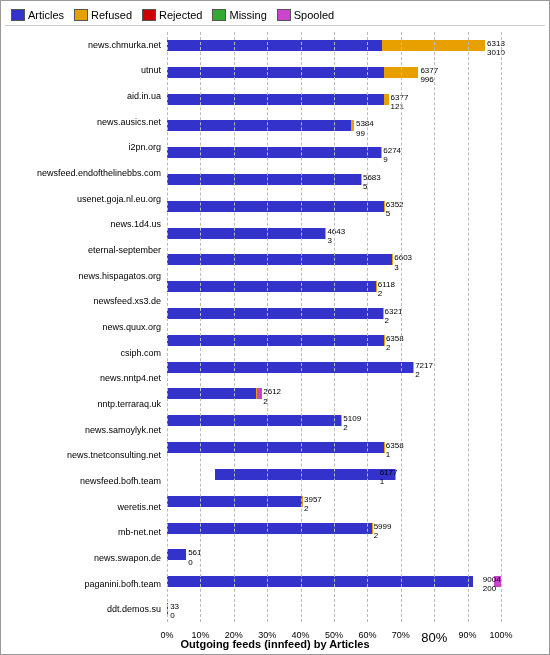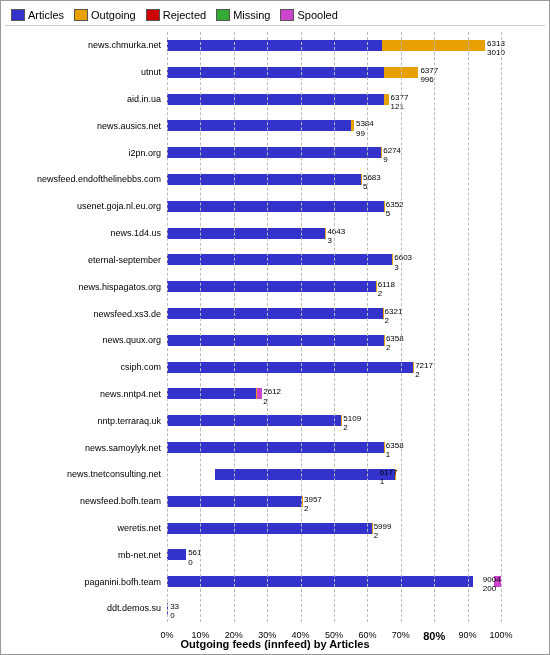--- a/index.html
+++ b/index.html
@@ -54,21 +54,21 @@
 
 <div class="chart-container">
 
   <div class="legend">
   <div class="legend-item">
         <div class="legend-box" style="background: rgb(51, 51, 204);"></div>
         <span>Articles</span>
       </div>
       <div class="legend-item">
         <div class="legend-box" style="background: rgb(232, 160, 0);"></div>
-        <span>Outgoing</span>
+        <span>Refused</span>
       </div>
       <div class="legend-item">
         <div class="legend-box" style="background: rgb(204, 0, 0);"></div>
         <span>Rejected</span>
       </div>
       <div class="legend-item">
         <div class="legend-box" style="background: rgb(51, 170, 51);"></div>
         <span>Missing</span>
       </div>
       <div class="legend-item">
@@ -248,20 +248,21 @@
         <div style="text-align: right; font-size: 9px; padding-right: 4px; display: flex; align-items: center; justify-content: flex-end; height: 100%;">newsfeed.xs3.de</div>
         <div style="text-align: right; font-size: 9px; padding-right: 4px; display: flex; align-items: center; justify-content: flex-end; height: 100%;">news.quux.org</div>
         <div style="text-align: right; font-size: 9px; padding-right: 4px; display: flex; align-items: center; justify-content: flex-end; height: 100%;">csiph.com</div>
         <div style="text-align: right; font-size: 9px; padding-right: 4px; display: flex; align-items: center; justify-content: flex-end; height: 100%;">news.nntp4.net</div>
         <div style="text-align: right; font-size: 9px; padding-right: 4px; display: flex; align-items: center; justify-content: flex-end; height: 100%;">nntp.terraraq.uk</div>
         <div style="text-align: right; font-size: 9px; padding-right: 4px; display: flex; align-items: center; justify-content: flex-end; height: 100%;">news.samoylyk.net</div>
         <div style="text-align: right; font-size: 9px; padding-right: 4px; display: flex; align-items: center; justify-content: flex-end; height: 100%;">news.tnetconsulting.net</div>
         <div style="text-align: right; font-size: 9px; padding-right: 4px; display: flex; align-items: center; justify-content: flex-end; height: 100%;">newsfeed.bofh.team</div>
         <div style="text-align: right; font-size: 9px; padding-right: 4px; display: flex; align-items: center; justify-content: flex-end; height: 100%;">weretis.net</div>
         <div style="text-align: right; font-size: 9px; padding-right: 4px; display: flex; align-items: center; justify-content: flex-end; height: 100%;">mb-net.net</div>
+        <div style="text-align: right; font-size: 9px; padding-right: 4px; display: flex; align-items: center; justify-content: flex-end; height: 100%;">news.swapon.de</div>
         <div style="text-align: right; font-size: 9px; padding-right: 4px; display: flex; align-items: center; justify-content: flex-end; height: 100%;">paganini.bofh.team</div>
         <div style="text-align: right; font-size: 9px; padding-right: 4px; display: flex; align-items: center; justify-content: flex-end; height: 100%;">ddt.demos.su</div>
       </div>
 
     <div id="grid-overlay" style="position:absolute;top:6px;left:162px;right:44px;bottom:28px;pointer-events:none;">
         <div style="position: absolute; top: 0px; bottom: 0px; left: 0%; width: 1px; border-left: 1px dashed rgb(187, 187, 187);"></div>
         <div style="position: absolute; top: 0px; bottom: 0px; left: 10%; width: 1px; border-left: 1px dashed rgb(187, 187, 187);"></div>
         <div style="position: absolute; top: 0px; bottom: 0px; left: 20%; width: 1px; border-left: 1px dashed rgb(187, 187, 187);"></div>
         <div style="position: absolute; top: 0px; bottom: 0px; left: 30%; width: 1px; border-left: 1px dashed rgb(187, 187, 187);"></div>
         <div style="position: absolute; top: 0px; bottom: 0px; left: 40%; width: 1px; border-left: 1px dashed rgb(187, 187, 187);"></div>
@@ -275,19 +276,19 @@
 
     <div id="x-axis" style="position:absolute;bottom:2px;left:162px;right:44px;height:18px;display:flex;flex-direction:row;">
     <div style="position: absolute; left: 0%; transform: translateX(-50%); font-size: 9px; color: rgb(0, 0, 0);">0%</div>
         <div style="position: absolute; left: 10%; transform: translateX(-50%); font-size: 9px; color: rgb(0, 0, 0);">10%</div>
         <div style="position: absolute; left: 20%; transform: translateX(-50%); font-size: 9px; color: rgb(0, 0, 0);">20%</div>
         <div style="position: absolute; left: 30%; transform: translateX(-50%); font-size: 9px; color: rgb(0, 0, 0);">30%</div>
         <div style="position: absolute; left: 40%; transform: translateX(-50%); font-size: 9px; color: rgb(0, 0, 0);">40%</div>
         <div style="position: absolute; left: 50%; transform: translateX(-50%); font-size: 9px; color: rgb(0, 0, 0);">50%</div>
         <div style="position: absolute; left: 60%; transform: translateX(-50%); font-size: 9px; color: rgb(0, 0, 0);">60%</div>
         <div style="position: absolute; left: 70%; transform: translateX(-50%); font-size: 9px; color: rgb(0, 0, 0);">70%</div>
-        <div style="position: absolute; left: 80%; transform: translateX(-50%); font-size: 11px; color: rgb(0, 0, 0); font-weight: bold;">80%</div>
+        <div style="position: absolute; left: 80%; transform: translateX(-50%); font-size: 13px; color: rgb(0, 0, 0);">80%</div>
         <div style="position: absolute; left: 90%; transform: translateX(-50%); font-size: 9px; color: rgb(0, 0, 0);">90%</div>
         <div style="position: absolute; left: 100%; transform: translateX(-50%); font-size: 9px; color: rgb(0, 0, 0);">100%</div>
       </div>
     <div style="position:absolute;bottom:0px;left:50%;transform:translateX(-50%);font-size:11px;font-weight:bold;white-space:nowrap;">Outgoing feeds (innfeed) by Articles</div>
   </div>
 </div>
 
 </body></html>

